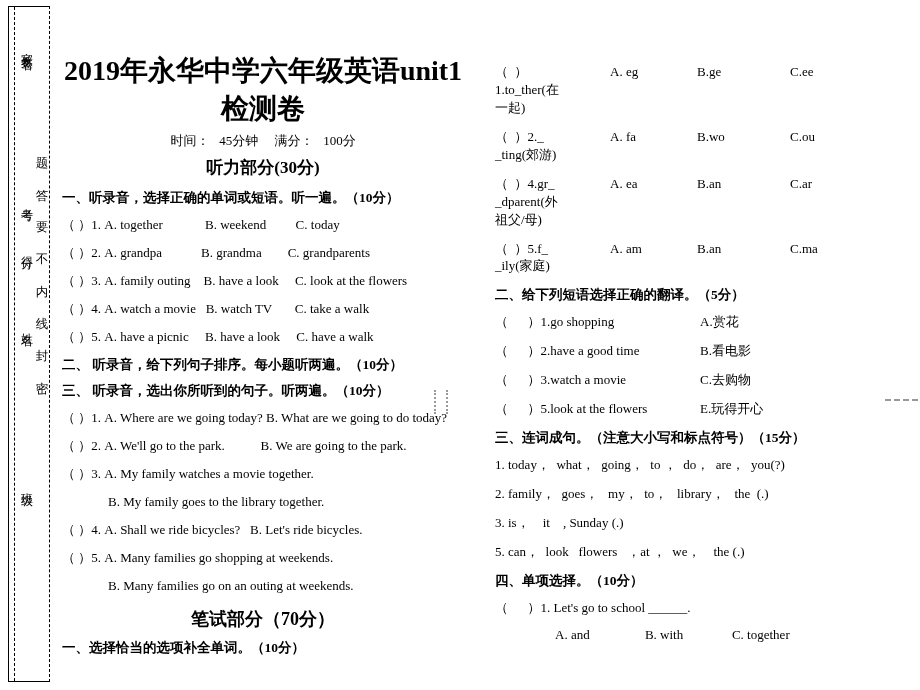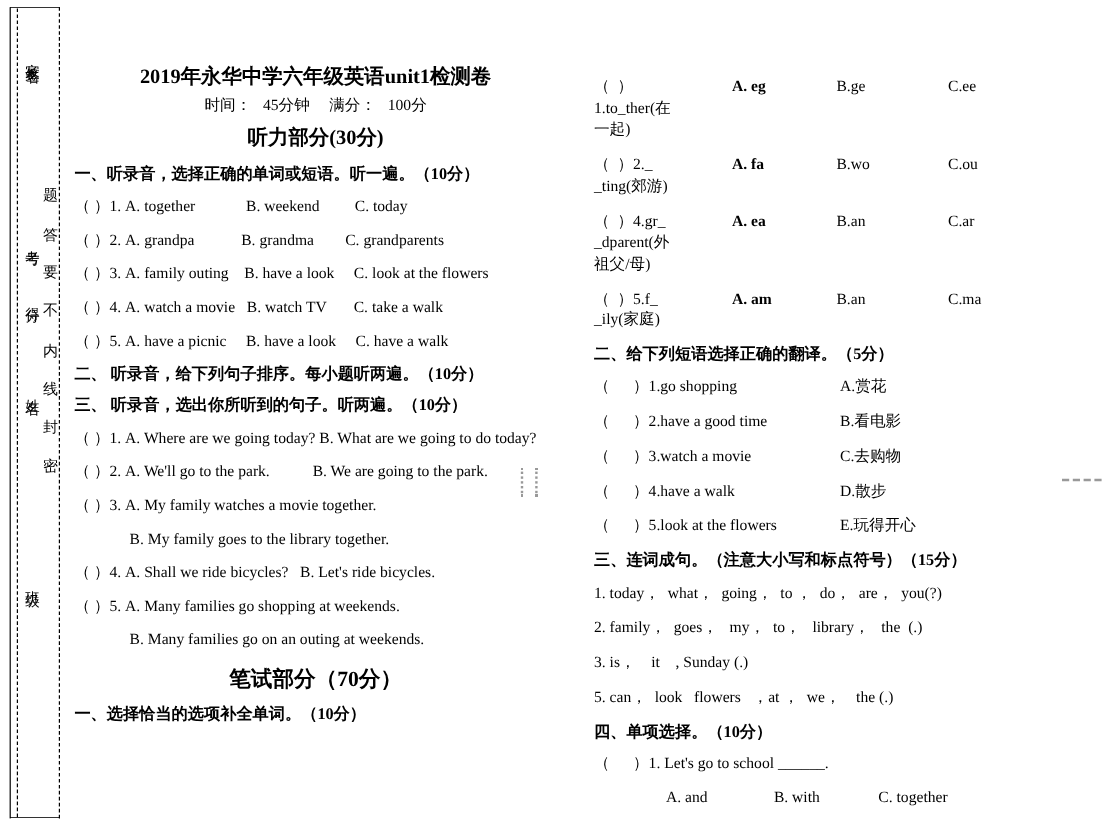--- a/index.html
+++ b/index.html
@@ -22,31 +22,31 @@
   .f1 { top:36px; } .f2 { top:192px; } .f3 { top:239px; } .f4 { top:316px; } .f5 { top:476px; }
   .seal-warning { left:24px; top:140px; font-size:12.5px; letter-spacing:32px; }
   
   .fold-mark-center { position:absolute; left:434px; top:390px; height:24px; width:10px;
     border-left:2px dotted #999; border-right:2px dotted #999; }
   .fold-mark-right { position:absolute; left:885px; top:399px; width:33px; height:0; border-top:2px dashed #999; }
   
   .col { position:absolute; }
   .col-left { left:62px; top:52px; width:402px; }
   .col-right { left:495px; top:63px; width:330px; }
-  .title { font-size:17px; font-weight:bold; text-align:center; margin:0 0 4px 0; white-space:pre-wrap; }
+  .title { font-size:28px; font-weight:bold; text-align:center; margin:0 0 4px 0; white-space:pre-wrap; }
   .meta { font-size:13px; text-align:center; margin:0 0 6px 0; white-space:pre-wrap; }
   .part-header { font-size:17px; font-weight:bold; text-align:center; margin:4px 0 10px 0; white-space:pre-wrap; }
   .part-header.written { font-size:18px; margin:12px 0 8px 0; }
   .heading { font-size:13.5px; font-weight:bold; margin:8px 0 8px 0; line-height:1.4; white-space:pre-wrap; }
   .line { font-size:13px; margin:0 0 10px 0; line-height:1.38; white-space:pre-wrap; }
   .line.indent-b { margin-left:46px; }
   
   .fill-row { display:flex; width:335px; font-size:13px; margin:0 0 11px 0; line-height:1.38; white-space:pre-wrap;gap:40px; }
   .fill-row .q { flex:1; }
-  .opt-a { width:47px;font-weight:bold; } .opt-b { width:53px; } .opt-c { width:40px; }
+  .opt-a { width:47px; } .opt-b { width:53px; } .opt-c { width:40px; }
   .match-row { display:flex; font-size:13px; margin:0 0 11px 0; line-height:1.38; white-space:pre-wrap; }
   .match-left { width:205px; }
   .match-right { flex:1; }
   .sentence { font-size:13px; margin:0 0 11px 0; line-height:1.38; white-space:pre-wrap; }
   .s4-item { font-size:13px; margin:0 0 10px 0; line-height:1.38; white-space:pre-wrap; }
   .s4-options { font-size:13px; margin:0 0 16px 60px; line-height:1.38; white-space:pre-wrap; }
 </style>
 </head>
 <body>
 
@@ -125,24 +125,20 @@
     </div>
     <div class="match-row">
       <span class="match-left">（      ）2.have a good time</span>
       <span class="match-right">B.看电影</span>
     </div>
     <div class="match-row">
       <span class="match-left">（      ）3.watch a movie</span>
       <span class="match-right">C.去购物</span>
     </div>
     <div class="match-row">
-      <span class="match-left">（      ）4.have a walk</span>
-      <span class="match-right">D.散步</span>
-    </div>
-    <div class="match-row">
       <span class="match-left">（      ）5.look at the flowers</span>
       <span class="match-right">E.玩得开心</span>
     </div>
 
     <div class="heading">三、连词成句。（注意大小写和标点符号）（15分）</div>
     <div class="sentence">1. today，  what，  going，  to ，  do，  are，  you(?)</div>
     <div class="sentence">2. family，  goes，   my，  to，   library，   the  (.)</div>
     <div class="sentence">3. is，    it    , Sunday (.)</div>
     <div class="sentence">5. can，  look   flowers   ，at ，  we，    the (.)</div>
 

